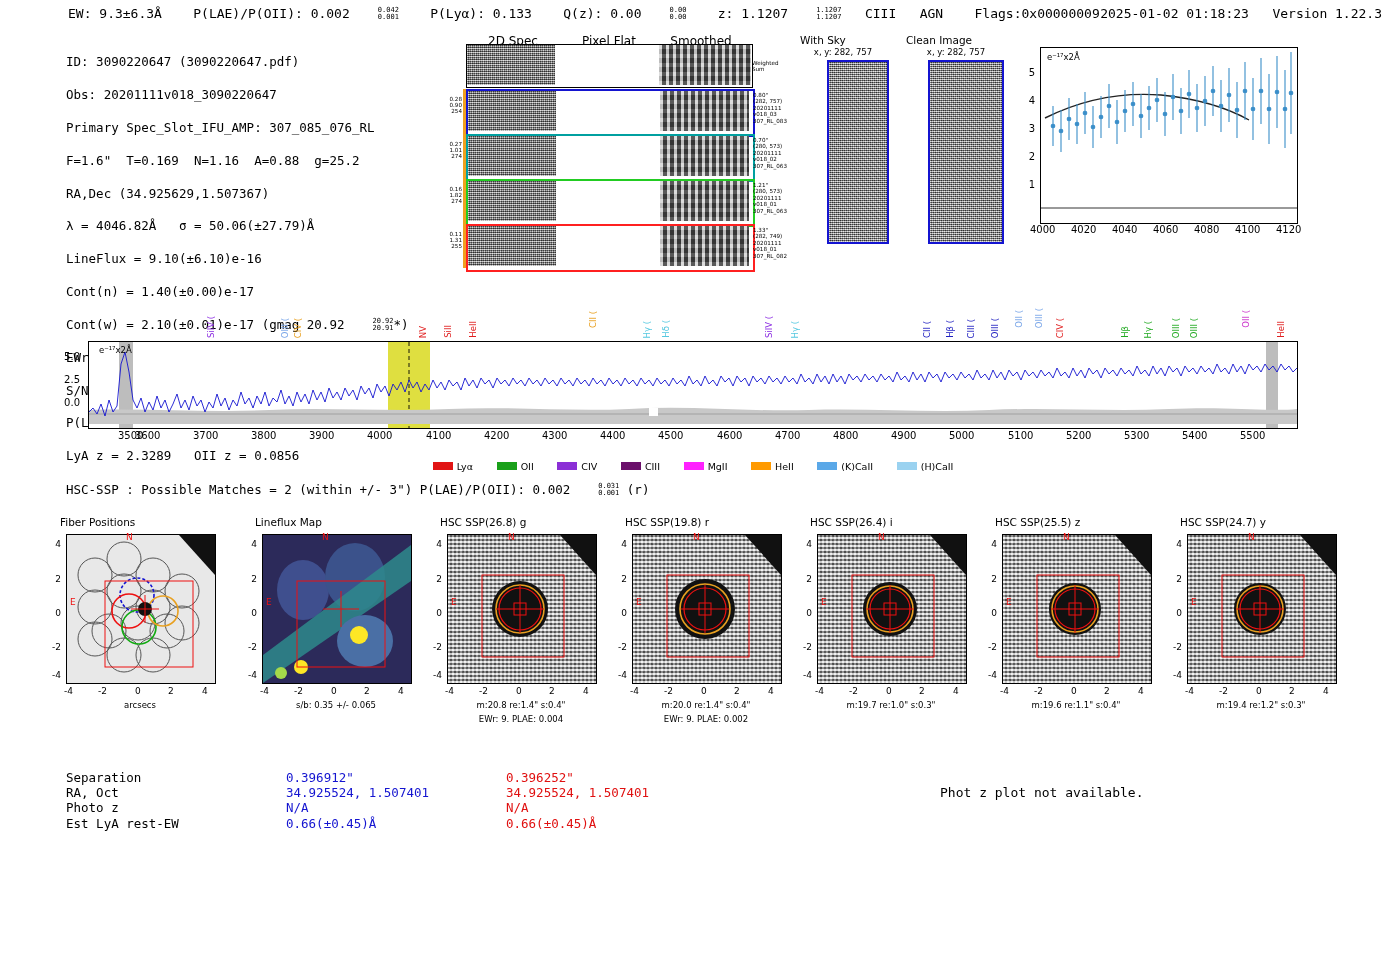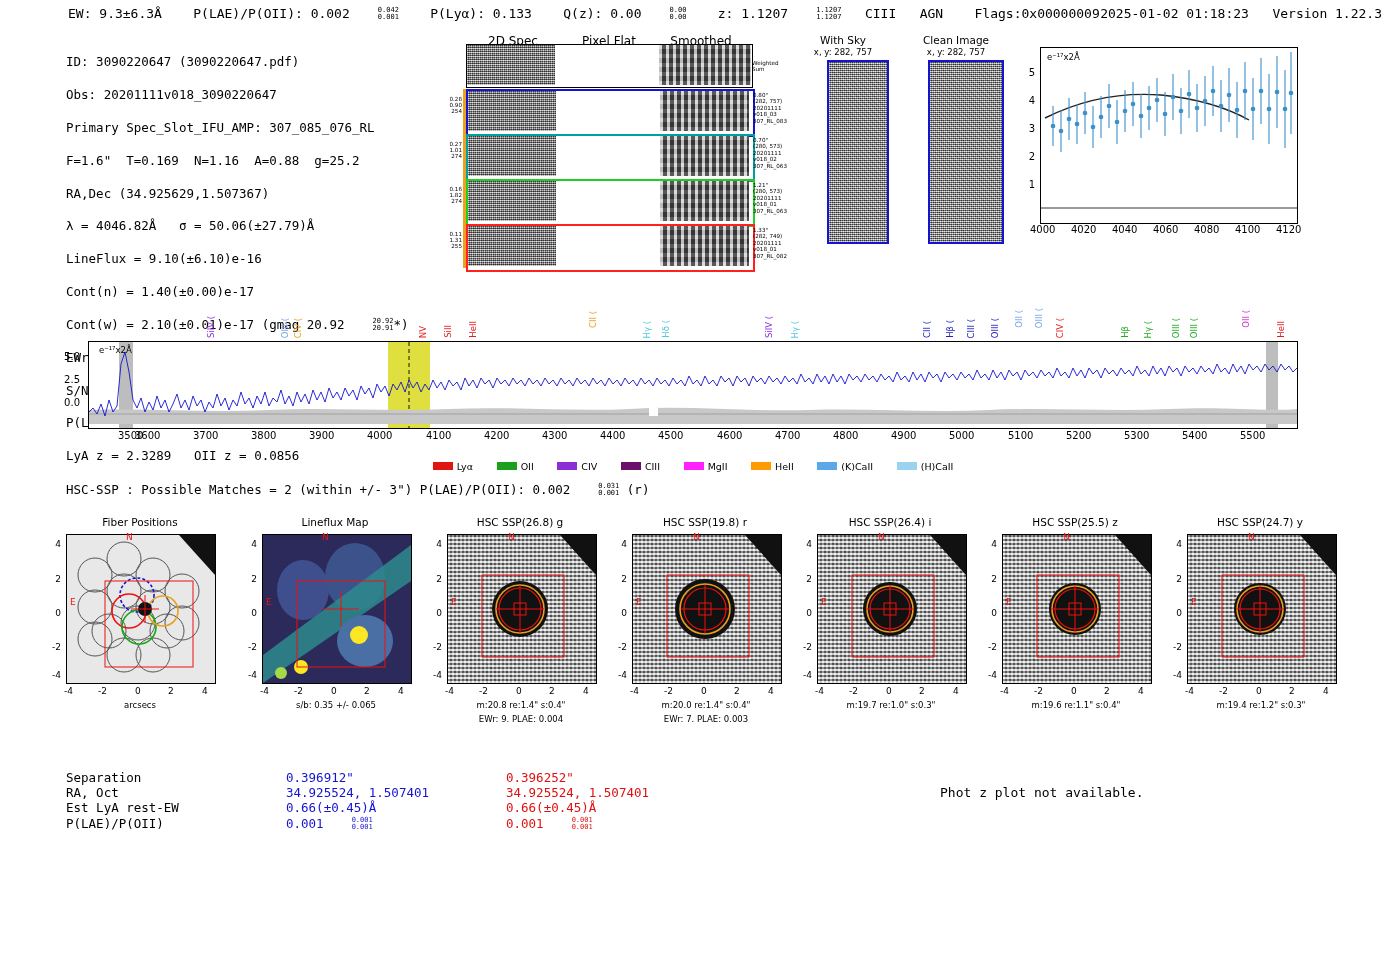--- a/index.html
+++ b/index.html
@@ -40,21 +40,21 @@
 
   
   #spec-box{top:341px;left:88px;width:1208px;height:86px;border:1px solid #000;background:#fff;overflow:hidden;}
   .vlab{font-size:8.5px;font-family:"DejaVu Sans",sans-serif;writing-mode:vertical-rl;transform:rotate(180deg);white-space:nowrap;}
   .xtick{font-size:10px;font-family:"DejaVu Sans",sans-serif;}
   .ytick{font-size:10px;font-family:"DejaVu Sans",sans-serif;}
   .legend-item{display:inline-flex;align-items:center;margin-right:14px;font-size:9.5px;font-family:"DejaVu Sans",sans-serif;}
   .legend-swatch{width:20px;height:8px;display:inline-block;margin-right:4px;}
 
   
-  .cut-title{font-size:10.5px;font-family:"DejaVu Sans",sans-serif;text-align:center;}
+  .cut-title{font-size:10.5px;font-family:"DejaVu Sans",sans-serif;text-align:left;}
   .cut-sub{font-size:8.5px;font-family:"DejaVu Sans",sans-serif;text-align:center;white-space:nowrap;}
   .axnum{font-size:9px;font-family:"DejaVu Sans",sans-serif;}
   .img-noise{background-color:#b9b9b9;
     background-image:
       repeating-linear-gradient(0deg, rgba(255,255,255,.6) 0 2px, rgba(0,0,0,.33) 2px 4px),
       repeating-linear-gradient(90deg, rgba(255,255,255,.55) 0 2px, rgba(0,0,0,.3) 2px 4px),
       repeating-linear-gradient(37deg, rgba(0,0,0,.12) 0 3px, rgba(255,255,255,.12) 3px 6px);
   }
 
   
@@ -555,21 +555,21 @@
   <div class="abs axnum" style="right:3px;top:136px;">-4</div>
 </div>
 <div class="abs" style="top:686px;left:632px;width:148px;">
   <span class="abs axnum" style="left:-2px;">-4</span>
   <span class="abs axnum" style="left:32px;">-2</span>
   <span class="abs axnum" style="left:69px;">0</span>
   <span class="abs axnum" style="left:102px;">2</span>
   <span class="abs axnum" style="left:136px;">4</span>
 </div>
 <div class="abs cut-sub" style="top:700px;left:622px;width:168px;">m:20.0  re:1.4"  s:0.4"</div>
-<div class="abs cut-sub" style="top:714px;left:622px;width:168px;">EWr: 7. PLAE: 0.003</div>
+<div class="abs cut-sub" style="top:714px;left:622px;width:168px;">EWr: 9. PLAE: 0.002</div>
 
 <div class="abs cut-title" style="top:516px;left:810px;width:160px;">HSC SSP(26.4) i</div>
 <div class="abs img-noise" style="top:534px;left:817px;width:148px;height:148px;border:1px solid #000;overflow:hidden;">
   <svg width="148" height="148">
     <path d="M112,0 L148,0 L148,40 Z" fill="#111"></path>
     <circle cx="72" cy="74" r="27" fill="#111"></circle>
     <circle cx="72" cy="74" r="23" fill="none" stroke="#e8a020" stroke-width="1.6"></circle>
     <circle cx="72" cy="74" r="20" fill="none" stroke="#e11" stroke-width="1.2"></circle>
     <rect x="34" y="40" width="82" height="82" fill="none" stroke="#e11" stroke-width="1"></rect>
     <line x1="48" y1="74" x2="96" y2="74" stroke="#e11" stroke-width="1"></line>
@@ -663,25 +663,25 @@
     <td style="width:220px;">Separation</td>
     <td class="col-b" style="width:220px;">0.396912"</td>
     <td class="col-r">0.396252"</td>
   </tr>
   <tr>
     <td>RA, Oct</td>
     <td class="col-b">34.925524, 1.507401</td>
     <td class="col-r">34.925524, 1.507401</td>
   </tr>
   <tr>
+    <td>Photo z</td>
+    <td class="col-b">N/A</td>
+    <td class="col-r">N/A</td>
+  </tr>
+  <tr>
     <td>Est LyA rest-EW</td>
     <td class="col-b">0.66(±0.45)Å</td>
     <td class="col-r">0.66(±0.45)Å</td>
   </tr>
-  <tr>
-    <td>P(LAE)/P(OII)</td>
-    <td class="col-b"><span>0.001</span><span class="frac"><span>0.001</span><span>0.001</span></span></td>
-    <td class="col-r"><span>0.001</span><span class="frac"><span>0.001</span><span>0.001</span></span></td>
-  </tr>
 </tbody>
   </table>
 
 <div class="abs mono" style="top:785px;left:940px;font-size:13px;">Phot z plot not available.</div>
 
 </body></html>

